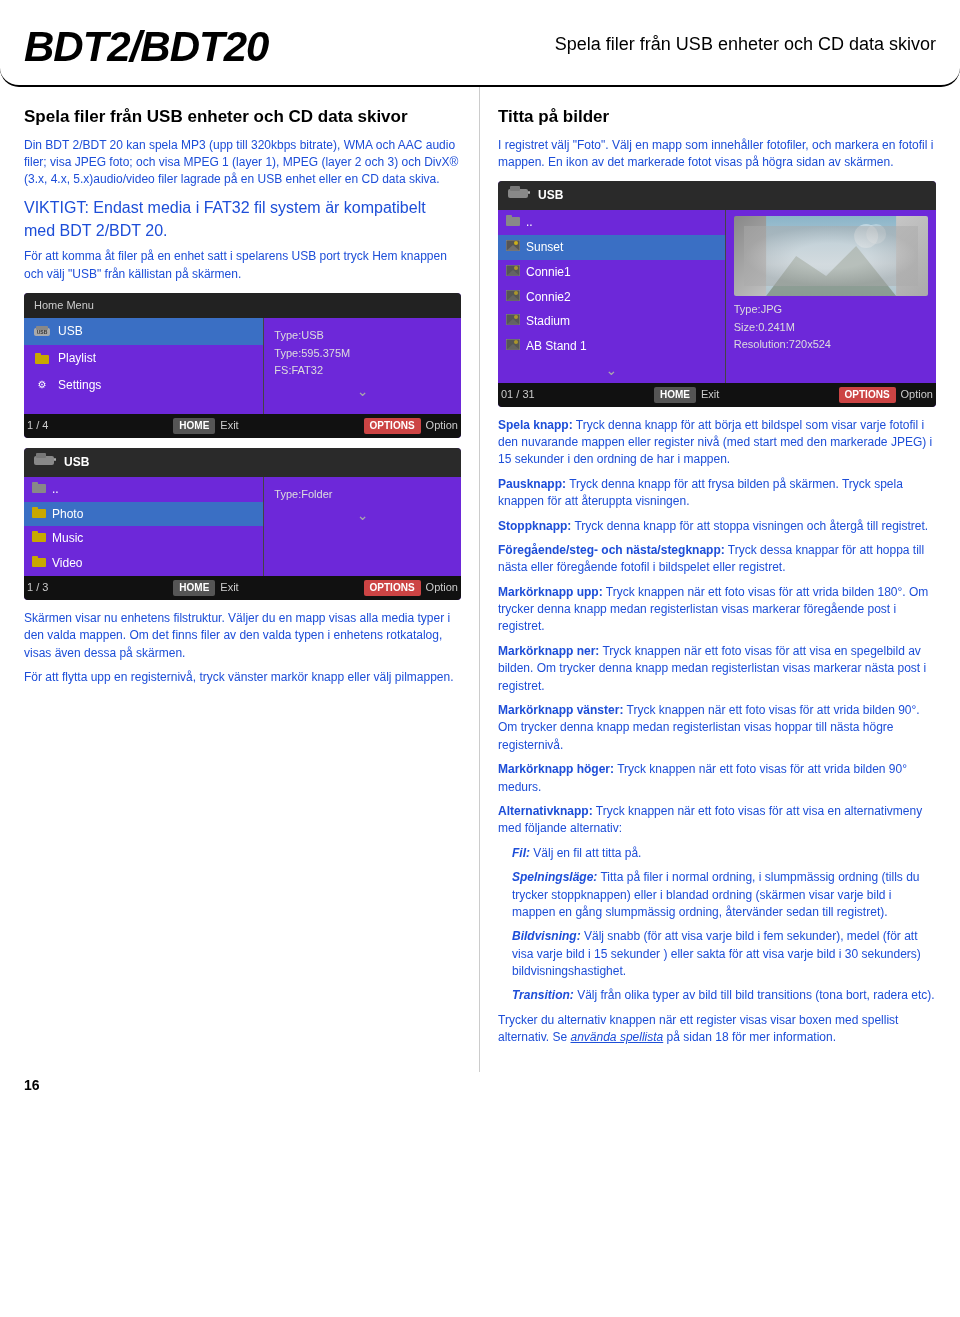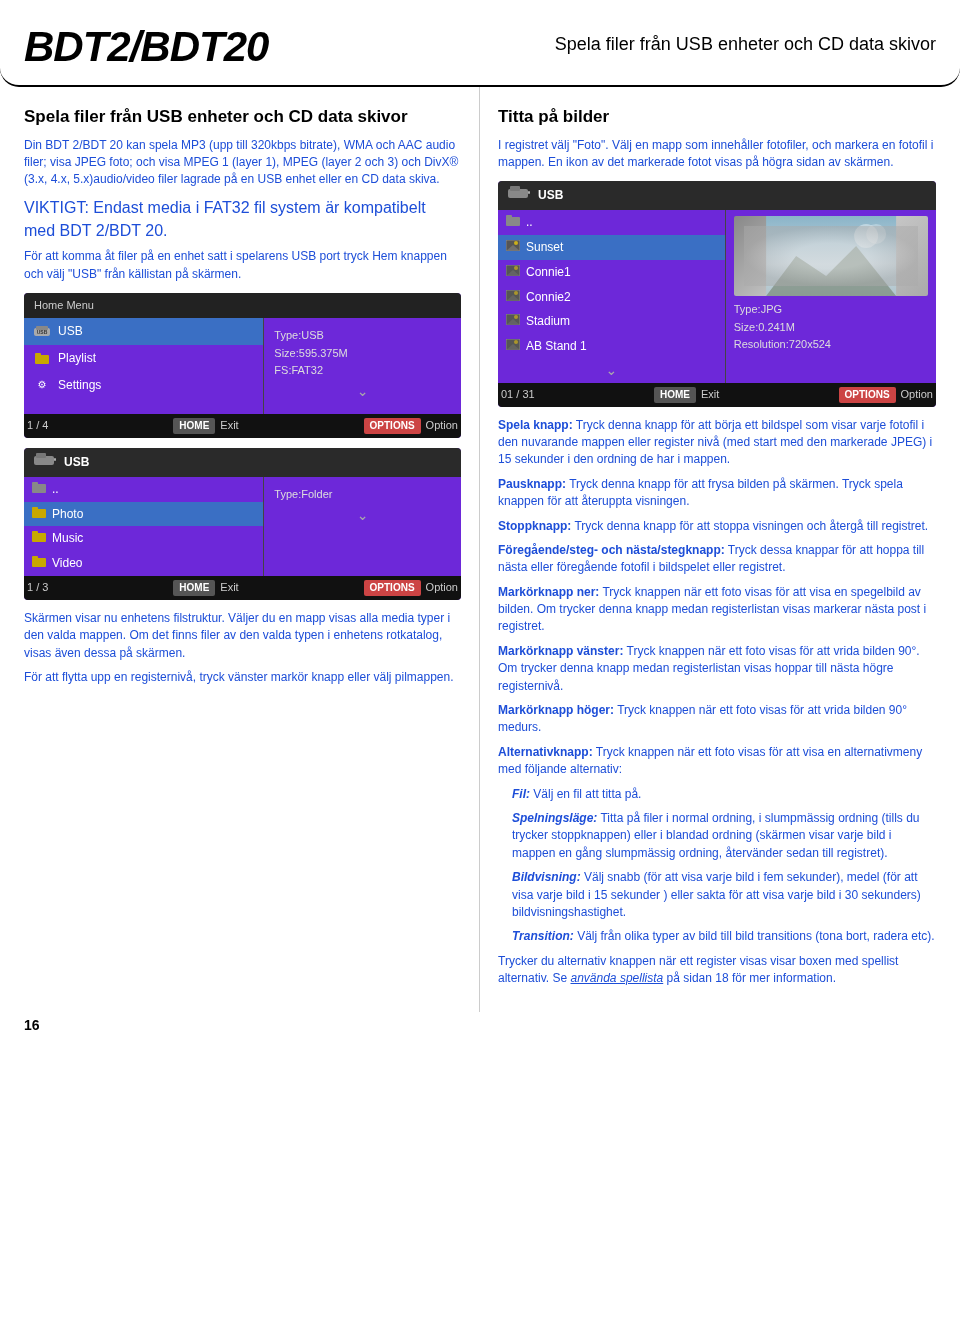--- a/index.html
+++ b/index.html
@@ -281,21 +281,21 @@
             <span class="menu-item-text">Playlist</span>
           </div>
 
           <div class="menu-item">
             <span class="menu-item-icon">⚙</span>
             <span class="menu-item-text">Settings</span>
           </div>
         </div>
         <div class="ui-detail-panel">
           <div class="detail-line">Type:USB</div>
-          <div class="detail-line">Size:595.375M</div>
+          <div class="detail-line">Type:595.375M</div>
           <div class="detail-line">FS:FAT32</div>
           <div class="scroll-arrow">⌄</div>
         </div>
       </div>
       <div class="screen-footer">
         <span>1 / 4</span>
         <div class="footer-center">
           <span class="home-btn">HOME</span>
           <span>Exit</span>
         </div>
@@ -513,20 +513,24 @@
     </p>
     <p class="body-text">
       <strong>Stoppknapp:</strong>
       <span>Tryck denna knapp för att stoppa visningen och återgå till registret.</span>
     </p>
     <p class="body-text">
       <strong>Föregående/steg- och nästa/stegknapp:</strong>
       <span>Tryck dessa knappar för att hoppa till nästa eller föregående fotofil i bildspelet eller registret.</span>
     </p>
     <p class="body-text">
+      <strong>Markörknapp upp:</strong>
+      <span>Tryck knappen när ett foto visas för att vrida bilden 180°. Om trycker denna knapp medan registerlistan visas markerar föregående post i registret.</span>
+    </p>
+    <p class="body-text">
       <strong>Markörknapp ner:</strong>
       <span>Tryck knappen när ett foto visas för att visa en spegelbild av bilden. Om trycker denna knapp medan registerlistan visas markerar nästa post i registret.</span>
     </p>
     <p class="body-text">
       <strong>Markörknapp vänster:</strong>
       <span>Tryck knappen när ett foto visas för att vrida bilden 90°. Om trycker denna knapp medan registerlistan visas hoppar till nästa högre registernivå.</span>
     </p>
     <p class="body-text">
       <strong>Markörknapp höger:</strong>
       <span>Tryck knappen när ett foto visas för att vrida bilden 90° medurs.</span>

